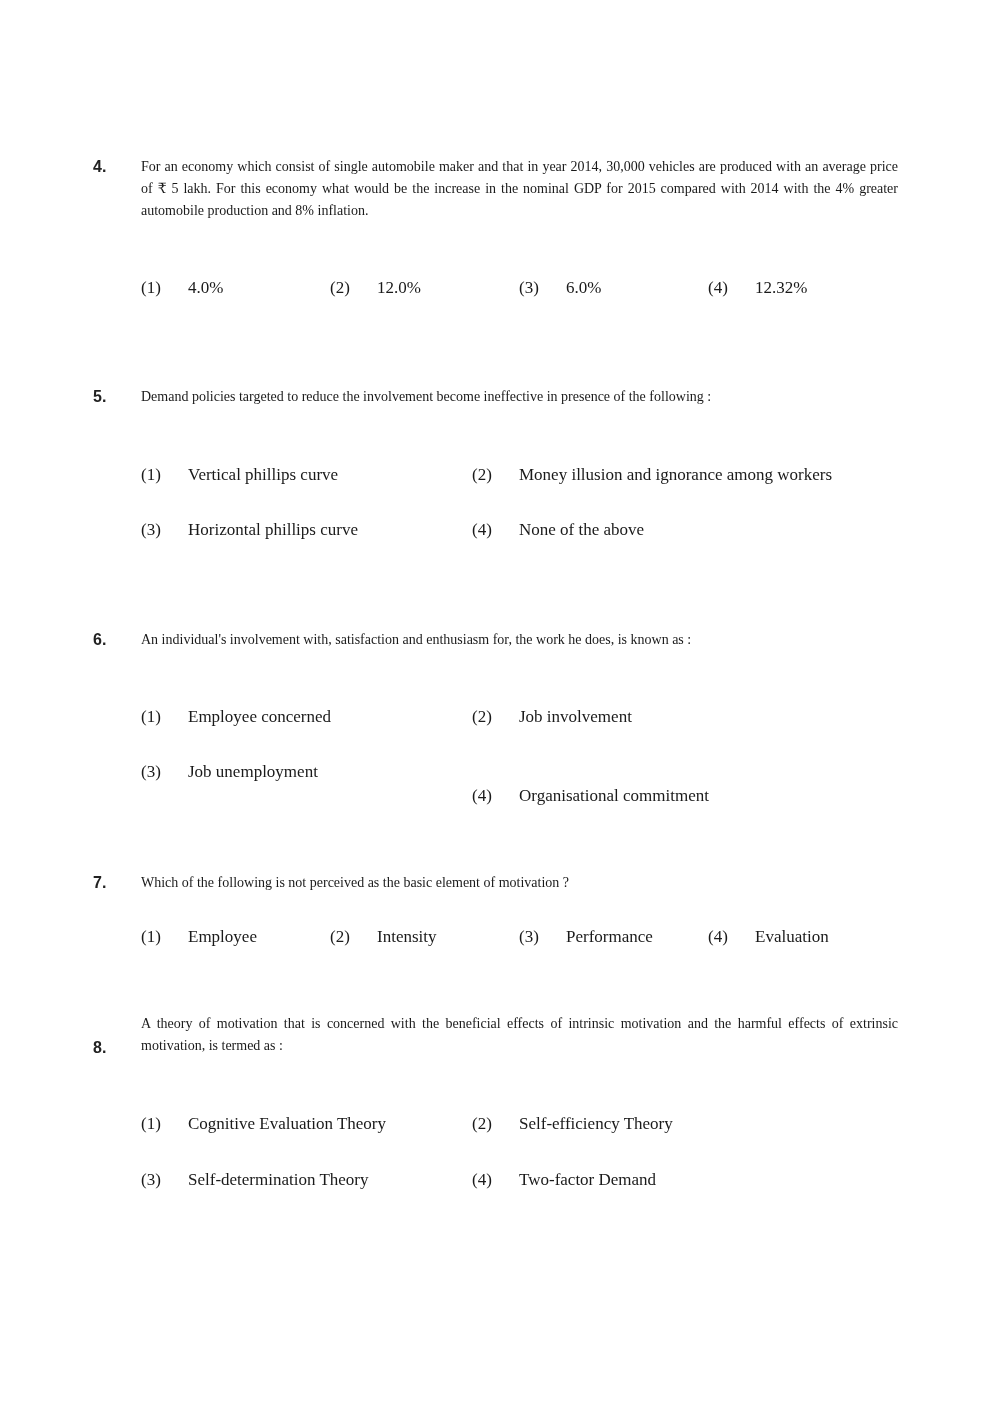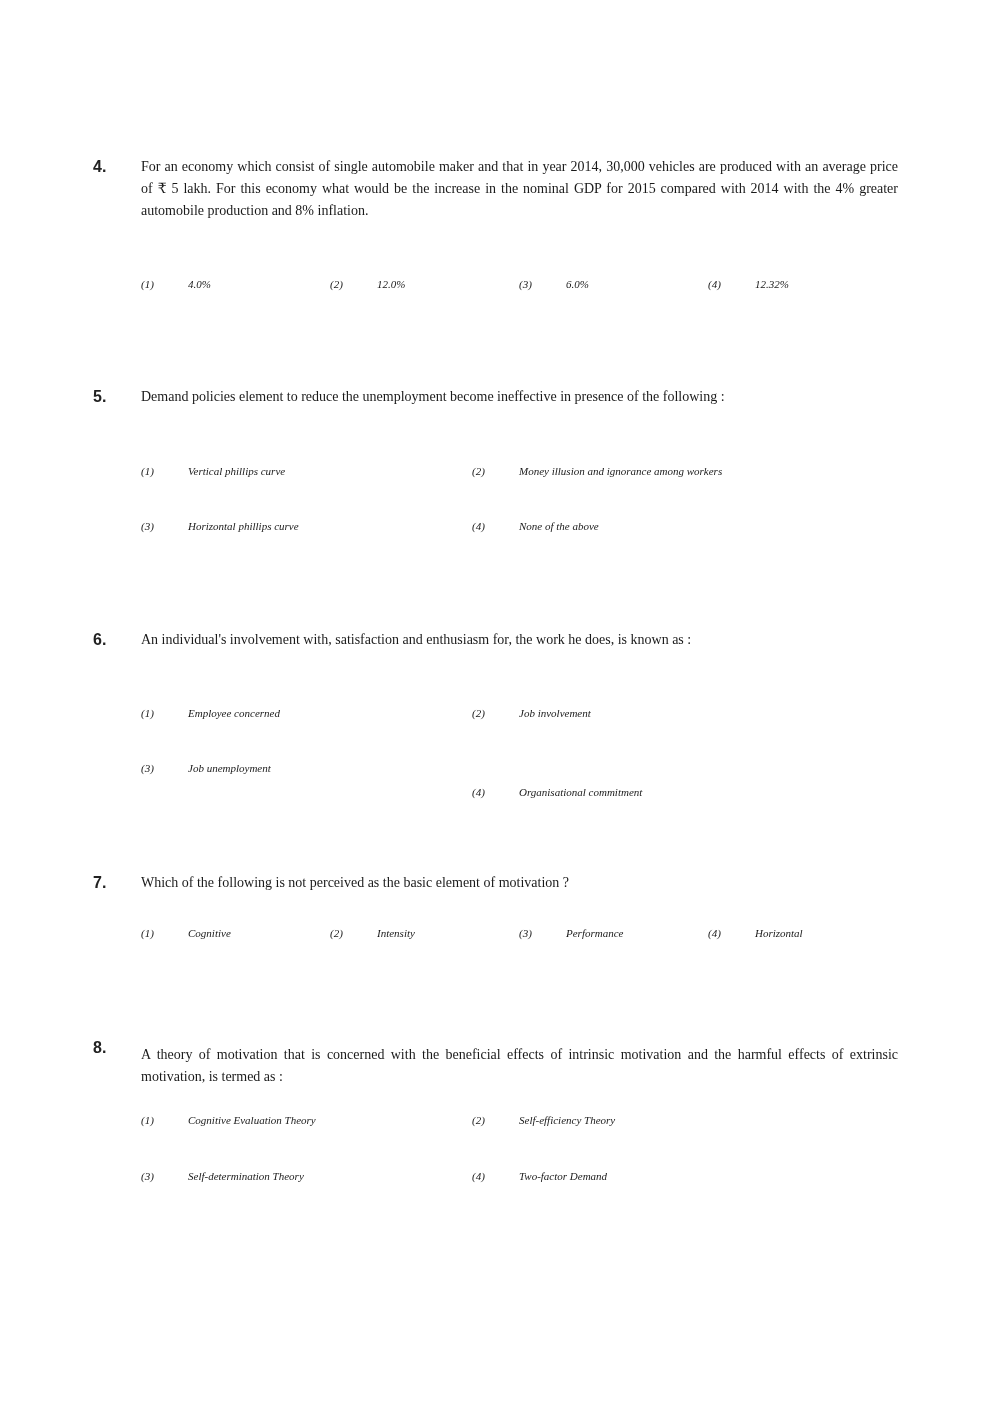--- a/index.html
+++ b/index.html
@@ -3,62 +3,62 @@
   <meta charset="utf-8">
   <style>
     html, body { margin: 0; padding: 0; background: #ffffff; }
     body { width: 992px; height: 1403px; position: relative; overflow: hidden;
            font-family: "Liberation Serif", "DejaVu Serif", serif; color: #1a1a1a; }
     .q { position: absolute; left: 0; width: 992px; }
     .qnum { position: absolute; left: 93px; font-family: "Liberation Sans", "DejaVu Sans", sans-serif;
             font-weight: bold; font-size: 16px; color: #222; }
     .qtext { position: absolute; left: 141px; width: 757px; font-size: 14px; line-height: 22px;
              text-align: justify; }
-    .opt { position: absolute; font-size: 11px; white-space: nowrap; font-style: italic; }
+    .opt { position: absolute; font-size: 17px; white-space: nowrap; }
     .opt .n { display: inline-block; width: 47px; }
   </style>
 </head>
 <body>
 
 <div class="q">
   <span class="qnum" style="top:158px">4.</span>
   <div class="qtext" style="top:156px">For an economy which consist of single automobile maker and that in year 2014, 30,000 vehicles are produced with an average price of ₹ 5 lakh.  For this economy what would be the increase in the nominal GDP for 2015 compared with 2014 with the 4% greater automobile production and 8% inflation.</div>
   <div class="opt" style="left:141px; top:278px"><span class="n">(1)</span><span>4.0%</span></div>
   <div class="opt" style="left:330px; top:278px"><span class="n">(2)</span><span>12.0%</span></div>
   <div class="opt" style="left:519px; top:278px"><span class="n">(3)</span><span>6.0%</span></div>
   <div class="opt" style="left:708px; top:278px"><span class="n">(4)</span><span>12.32%</span></div>
 </div>
 
 <div class="q">
   <span class="qnum" style="top:388px">5.</span>
-  <div class="qtext" style="top:386px">Demand policies element to reduce the unemployment become ineffective in presence of the following :</div>
+  <div class="qtext" style="top:386px">Demand policies targeted to reduce the involvement become ineffective in presence of the following :</div>
   <div class="opt" style="left:141px; top:465px"><span class="n">(1)</span><span>Vertical phillips curve</span></div>
   <div class="opt" style="left:472px; top:465px"><span class="n">(2)</span><span>Money illusion and ignorance among workers</span></div>
   <div class="opt" style="left:141px; top:520px"><span class="n">(3)</span><span>Horizontal phillips curve</span></div>
   <div class="opt" style="left:472px; top:520px"><span class="n">(4)</span><span>None of the above</span></div>
 </div>
 
 <div class="q">
   <span class="qnum" style="top:631px">6.</span>
   <div class="qtext" style="top:629px">An individual's involvement with, satisfaction and enthusiasm for, the work he does, is known as :</div>
   <div class="opt" style="left:141px; top:707px"><span class="n">(1)</span><span>Employee concerned</span></div>
   <div class="opt" style="left:472px; top:707px"><span class="n">(2)</span><span>Job involvement</span></div>
   <div class="opt" style="left:141px; top:762px"><span class="n">(3)</span><span>Job unemployment</span></div>
   <div class="opt" style="left:472px; top:786px"><span class="n">(4)</span><span>Organisational commitment</span></div>
 </div>
 
 <div class="q">
   <span class="qnum" style="top:874px">7.</span>
   <div class="qtext" style="top:872px">Which of the following is not perceived as the basic element of motivation ?</div>
-  <div class="opt" style="left:141px; top:927px"><span class="n">(1)</span><span>Cognitive</span></div>
+  <div class="opt" style="left:141px; top:927px"><span class="n">(1)</span><span>Employee</span></div>
   <div class="opt" style="left:330px; top:927px"><span class="n">(2)</span><span>Intensity</span></div>
   <div class="opt" style="left:519px; top:927px"><span class="n">(3)</span><span>Performance</span></div>
-  <div class="opt" style="left:708px; top:927px"><span class="n">(4)</span><span>Horizontal</span></div>
+  <div class="opt" style="left:708px; top:927px"><span class="n">(4)</span><span>Evaluation</span></div>
 </div>
 
 <div class="q">
   <span class="qnum" style="top:1039px">8.</span>
-  <div class="qtext" style="top:1044px">A theory of motivation that is concerned with the beneficial effects of intrinsic motivation and the harmful effects of extrinsic motivation, is termed as :</div>
+  <div class="qtext" style="top:1013px">A theory of motivation that is concerned with the beneficial effects of intrinsic motivation and the harmful effects of extrinsic motivation, is termed as :</div>
   <div class="opt" style="left:141px; top:1114px"><span class="n">(1)</span><span>Cognitive Evaluation Theory</span></div>
   <div class="opt" style="left:472px; top:1114px"><span class="n">(2)</span><span>Self-efficiency Theory</span></div>
   <div class="opt" style="left:141px; top:1170px"><span class="n">(3)</span><span>Self-determination Theory</span></div>
   <div class="opt" style="left:472px; top:1170px"><span class="n">(4)</span><span>Two-factor Demand</span></div>
 </div>
 
 </body></html>

